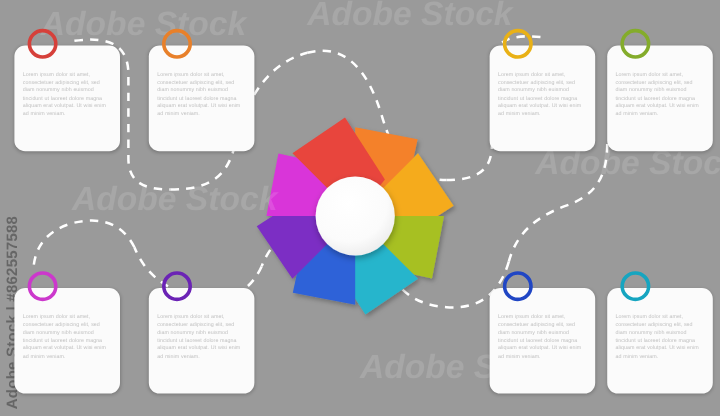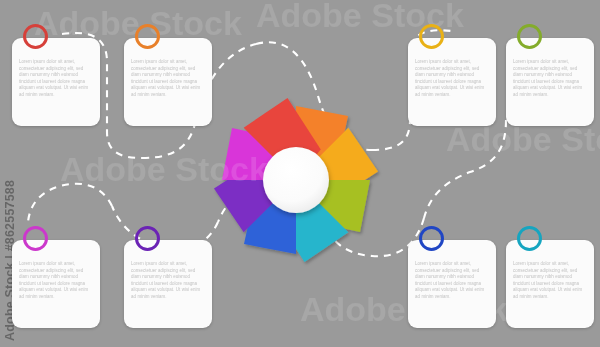--- a/index.html
+++ b/index.html
@@ -56,23 +56,24 @@
   #wm-side{
     left:3px;top:178px;
     transform-origin:left top;
     transform:rotate(-90deg) translateX(-163px);
     font-size:12.5px;
     color:rgba(60,60,60,.55);
     letter-spacing:.2px;
     white-space:nowrap;
   }
   .wm-tile{
-    font-size:34px;
+    font-size:28px;
     color:rgba(255,255,255,.13);
     white-space:nowrap;
+    font-style:italic;
   }
 </style>
 </head>
 <body>
 
 <div id="stage">
 
   <svg id="pathLayer" viewBox="0 0 600 347" xmlns="http://www.w3.org/2000/svg">
     <g fill="none" stroke="#ffffff" stroke-width="2.1" stroke-dasharray="7 6" stroke-linecap="butt">
 

